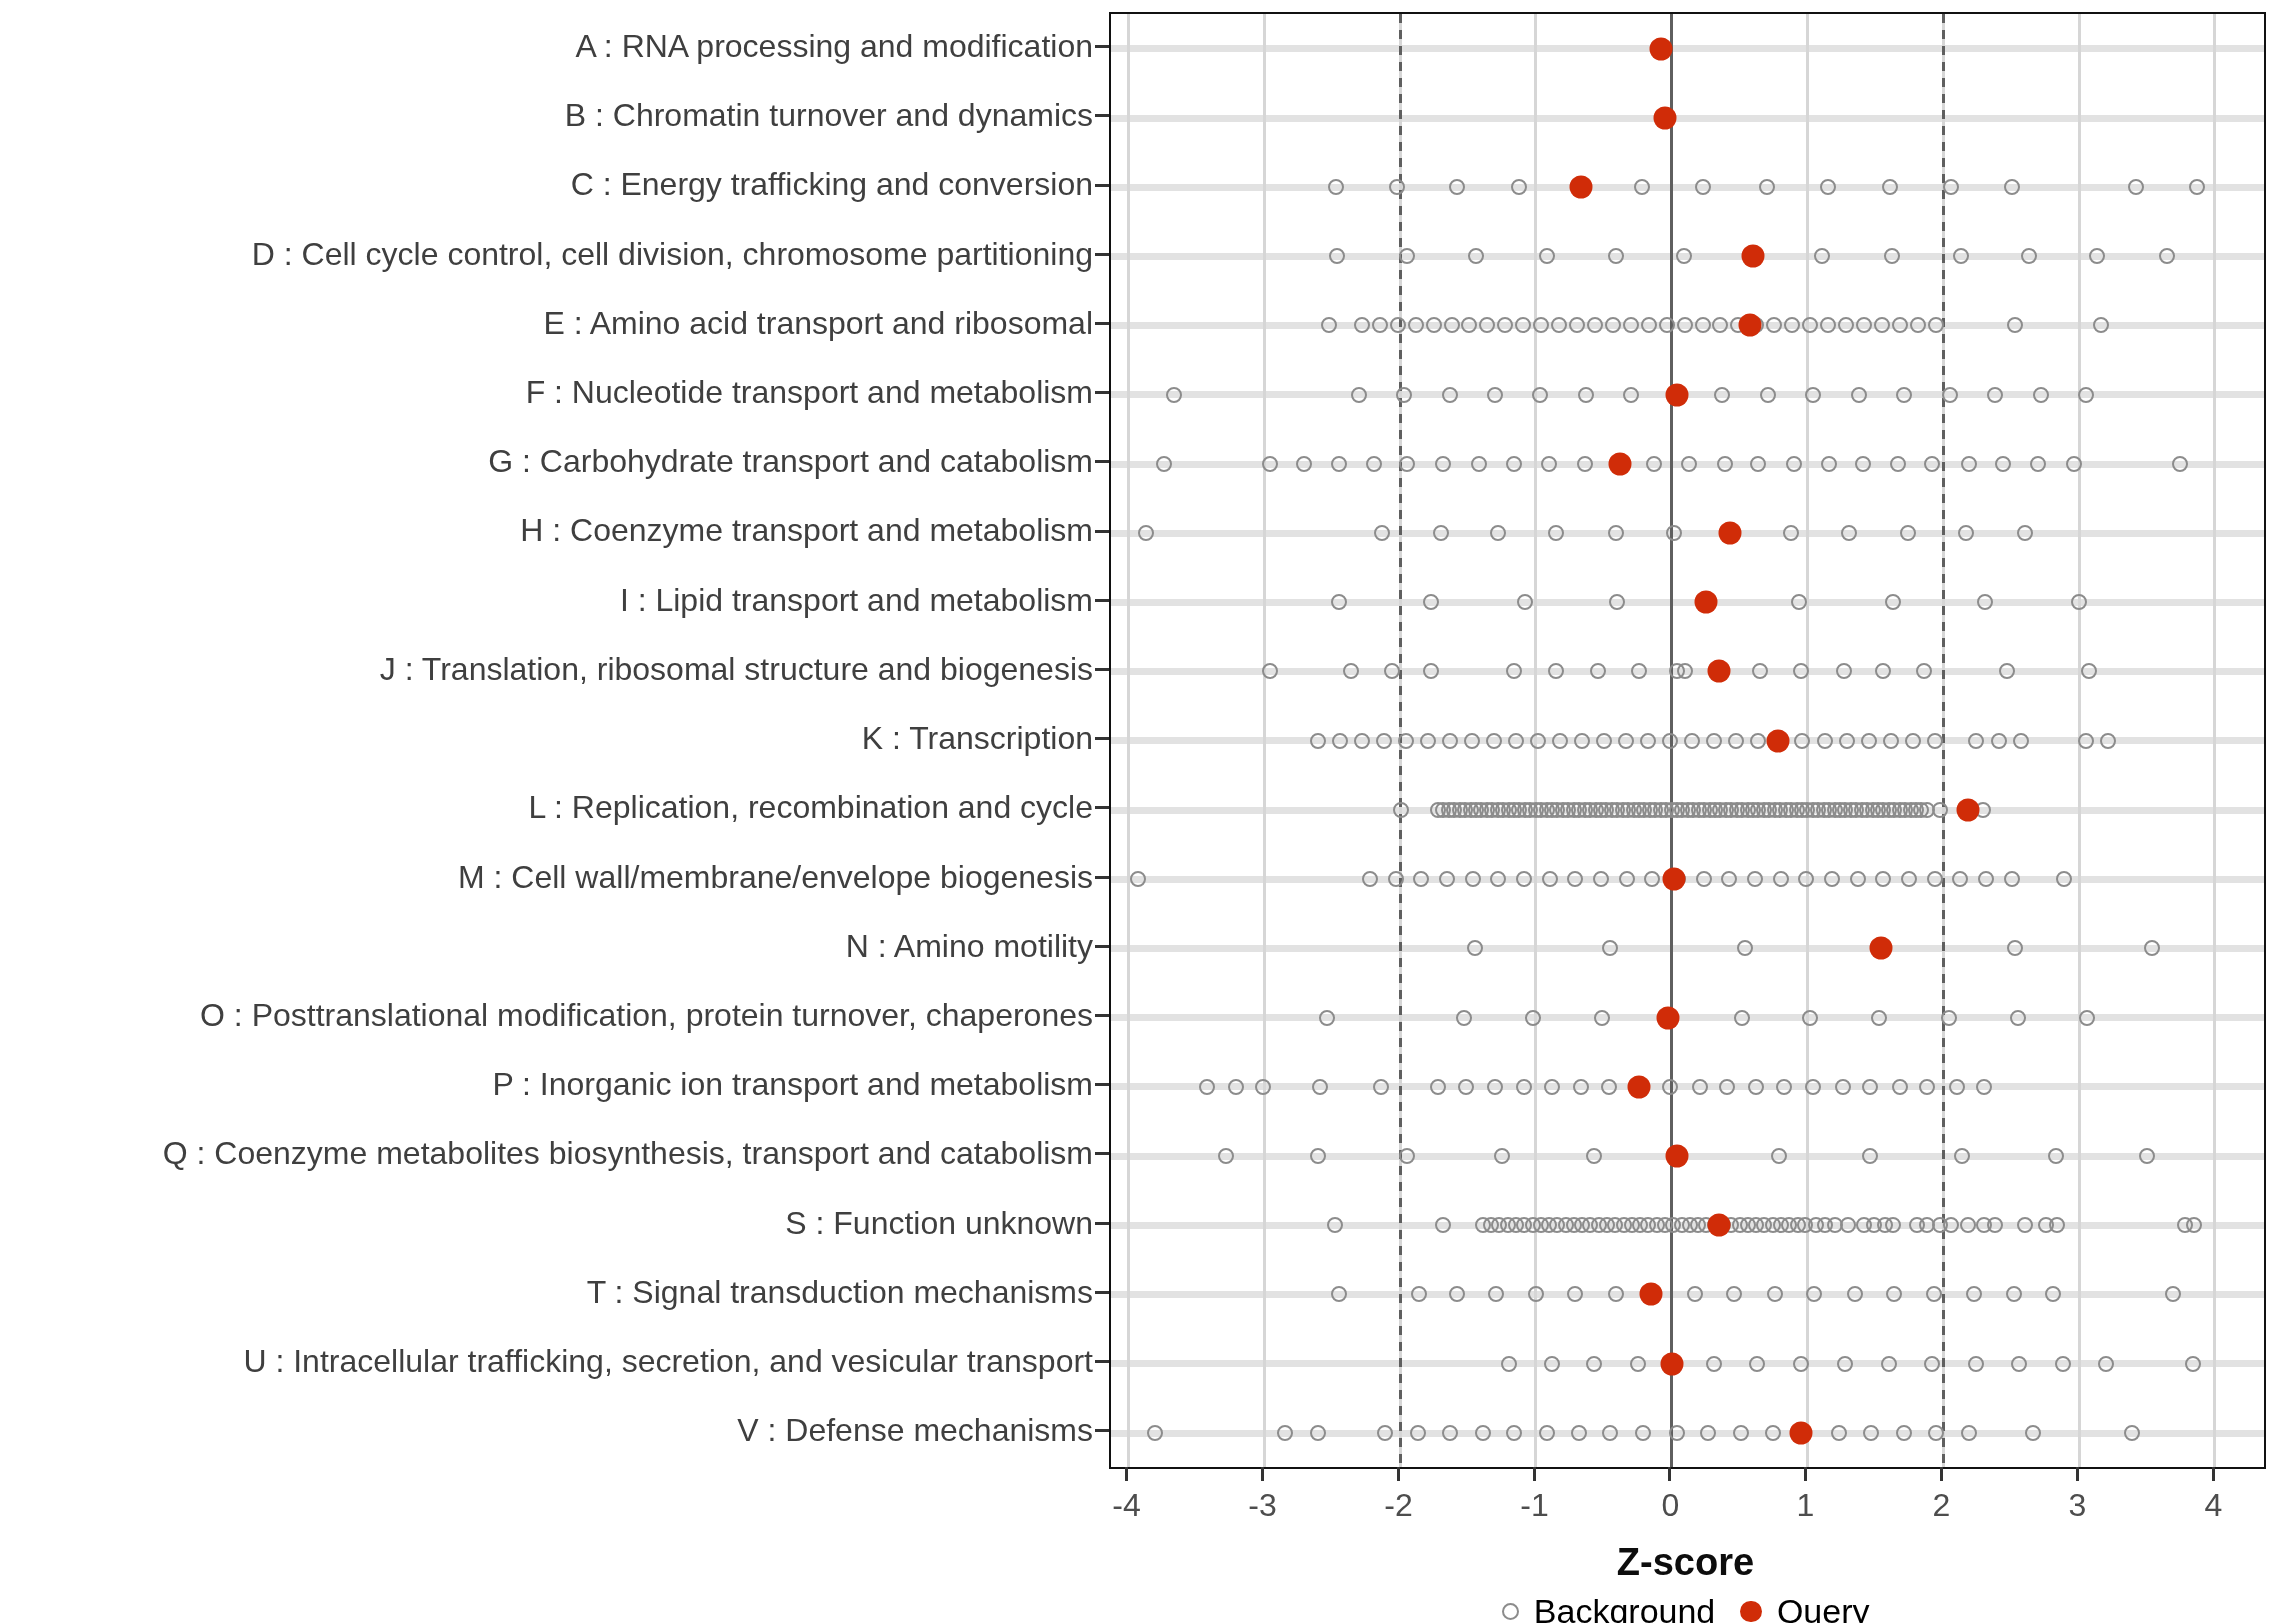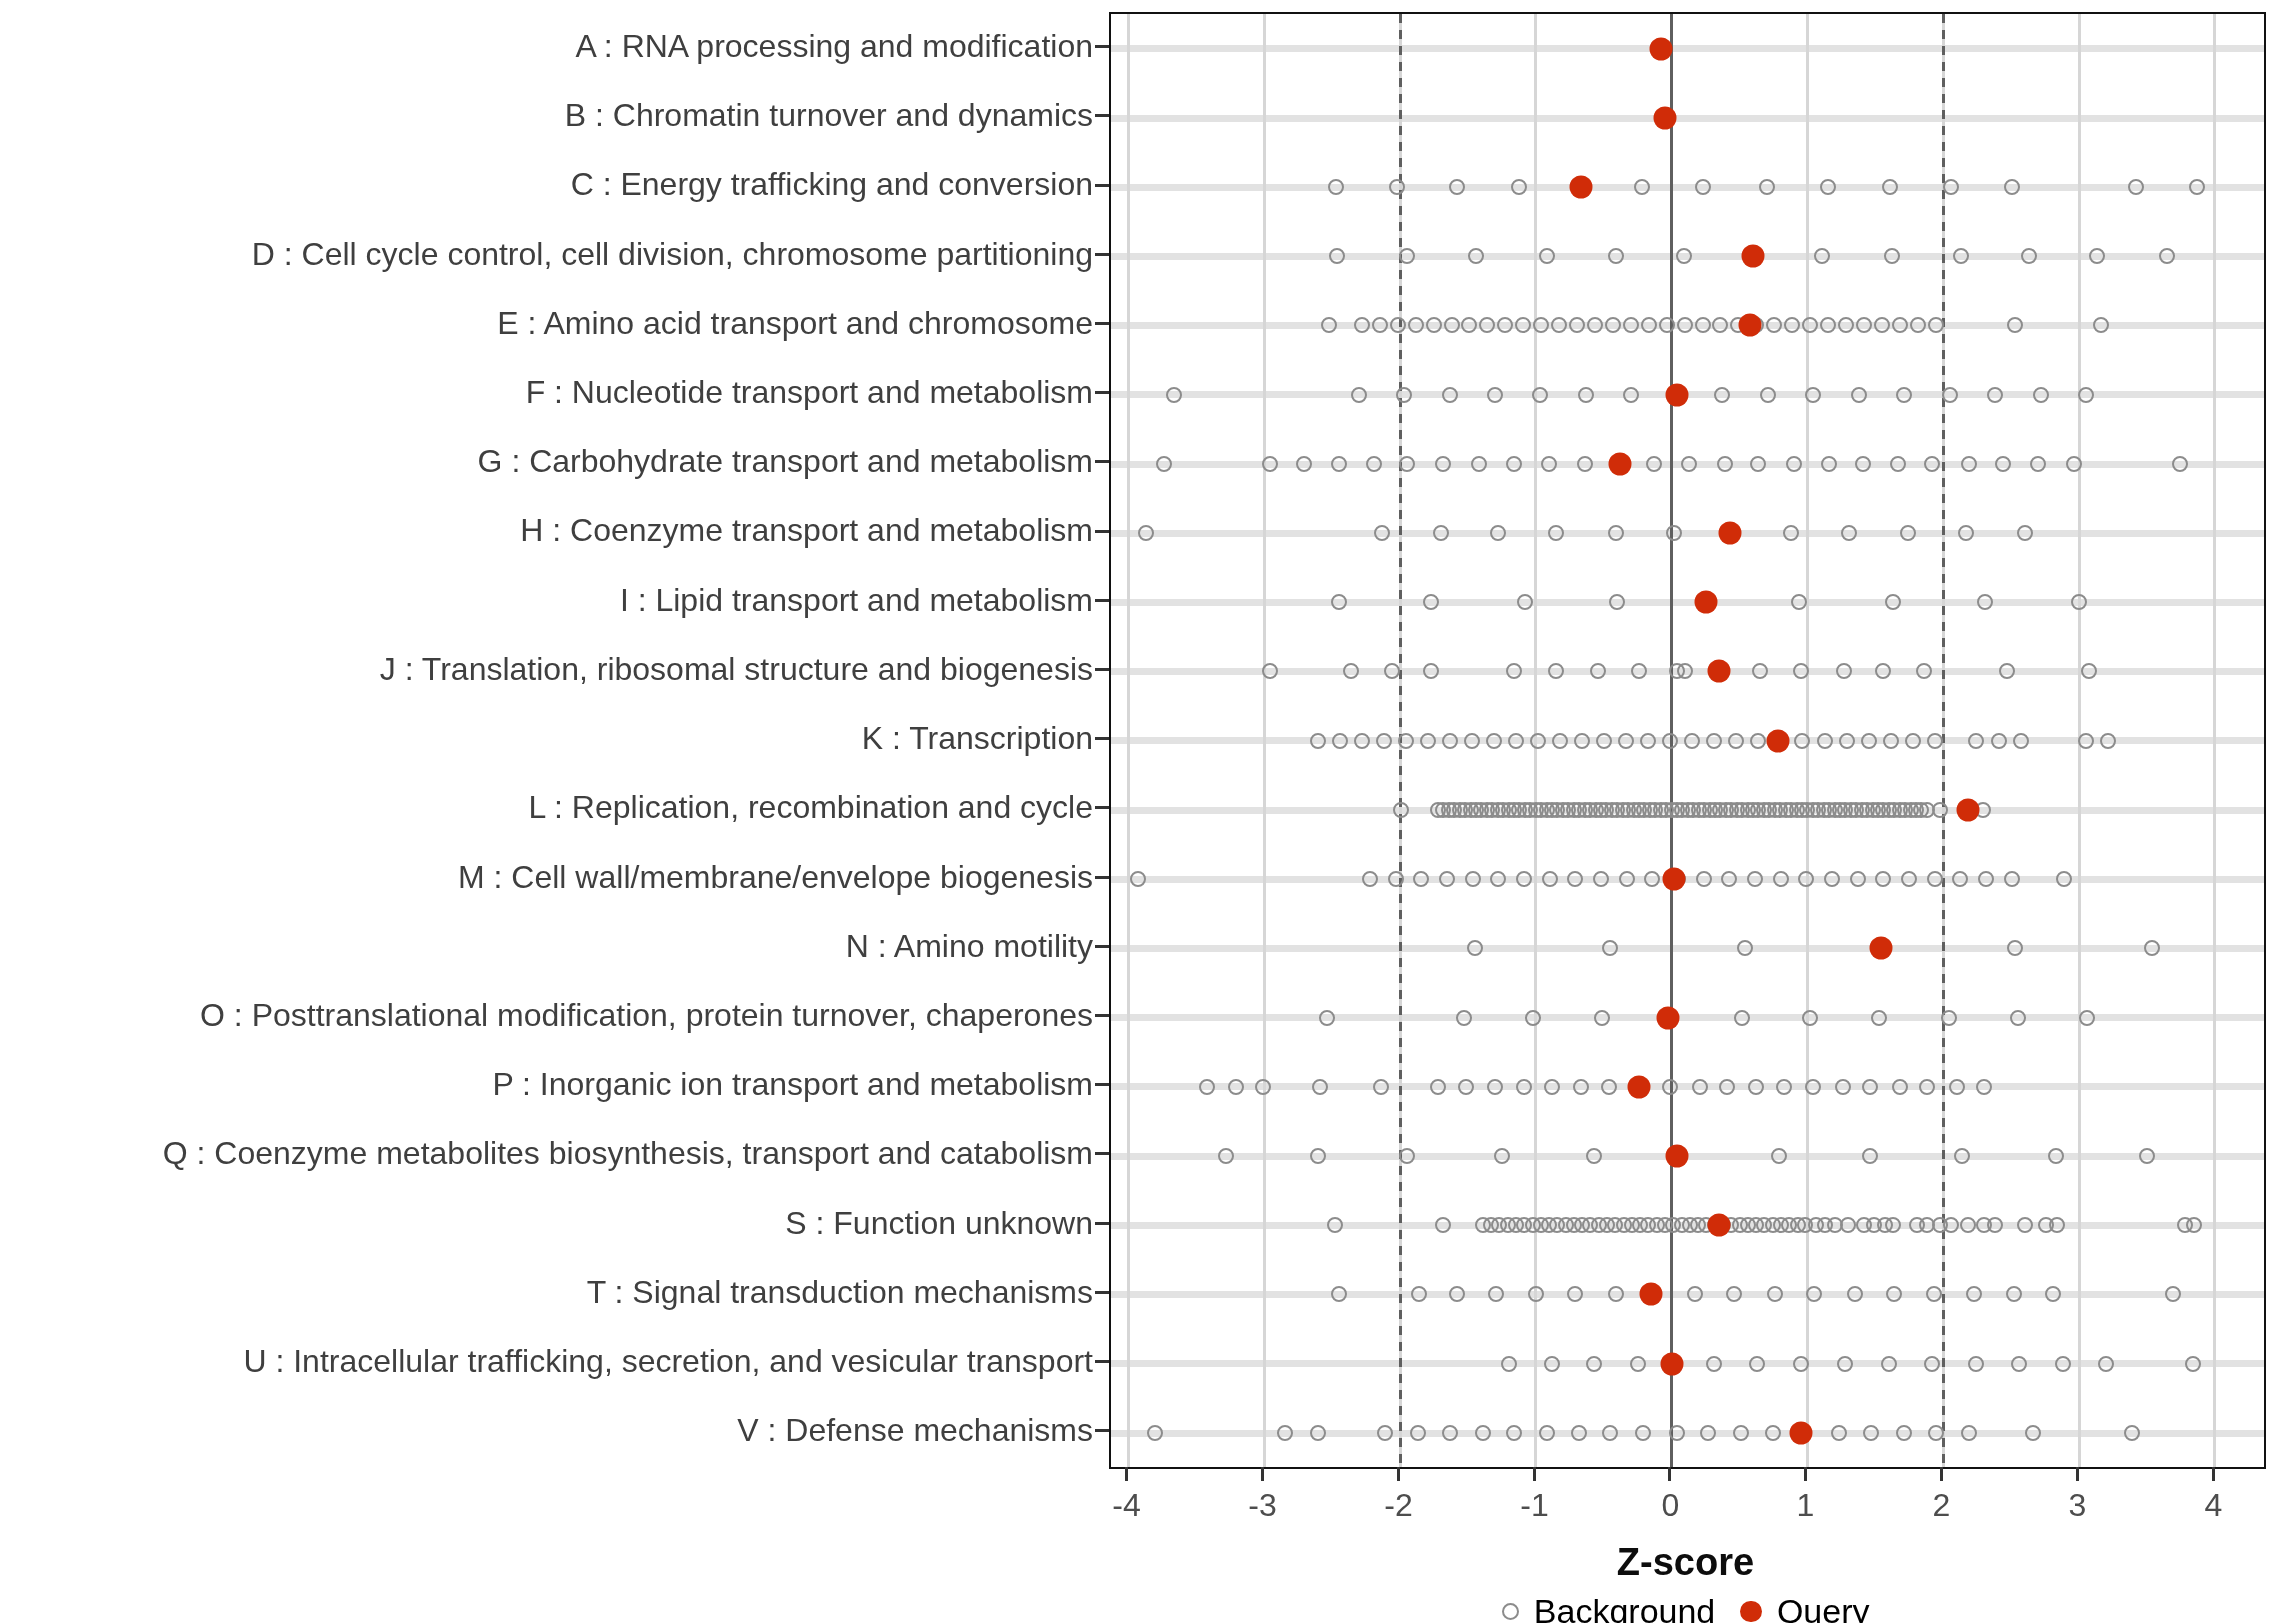--- a/index.html
+++ b/index.html
@@ -542,23 +542,23 @@
     <div class="bgpt" title="V: 2.19" style="left: 858px; top: 1419px;"></div>
     <div class="bgpt" title="V: 2.66" style="left: 922px; top: 1419px;"></div>
     <div class="bgpt" title="V: 3.39" style="left: 1021px; top: 1419px;"></div>
     <div class="qpt" title="V: 0.95" style="left: 690px; top: 1419px; background: rgb(208, 44, 8);"></div>
   </div>
 <div id="cat-labels">
     <div class="cat-label" style="top: 27px;">A : RNA processing and modification</div>
     <div class="cat-label" style="top: 96px;">B : Chromatin turnover and dynamics</div>
     <div class="cat-label" style="top: 165px;">C : Energy trafficking and conversion</div>
     <div class="cat-label" style="top: 235px;">D : Cell cycle control, cell division, chromosome partitioning</div>
-    <div class="cat-label" style="top: 304px;">E : Amino acid transport and chromosome</div>
+    <div class="cat-label" style="top: 304px;">E : Amino acid transport and ribosomal</div>
     <div class="cat-label" style="top: 373px;">F : Nucleotide transport and metabolism</div>
-    <div class="cat-label" style="top: 442px;">G : Carbohydrate transport and metabolism</div>
+    <div class="cat-label" style="top: 442px;">G : Carbohydrate transport and catabolism</div>
     <div class="cat-label" style="top: 511px;">H : Coenzyme transport and metabolism</div>
     <div class="cat-label" style="top: 581px;">I : Lipid transport and metabolism</div>
     <div class="cat-label" style="top: 650px;">J : Translation, ribosomal structure and biogenesis</div>
     <div class="cat-label" style="top: 719px;">K : Transcription</div>
     <div class="cat-label" style="top: 788px;">L : Replication, recombination and cycle</div>
     <div class="cat-label" style="top: 858px;">M : Cell wall/membrane/envelope biogenesis</div>
     <div class="cat-label" style="top: 927px;">N : Amino motility</div>
     <div class="cat-label" style="top: 996px;">O : Posttranslational modification, protein turnover, chaperones</div>
     <div class="cat-label" style="top: 1065px;">P : Inorganic ion transport and metabolism</div>
     <div class="cat-label" style="top: 1134px;">Q : Coenzyme metabolites biosynthesis, transport and catabolism</div>

